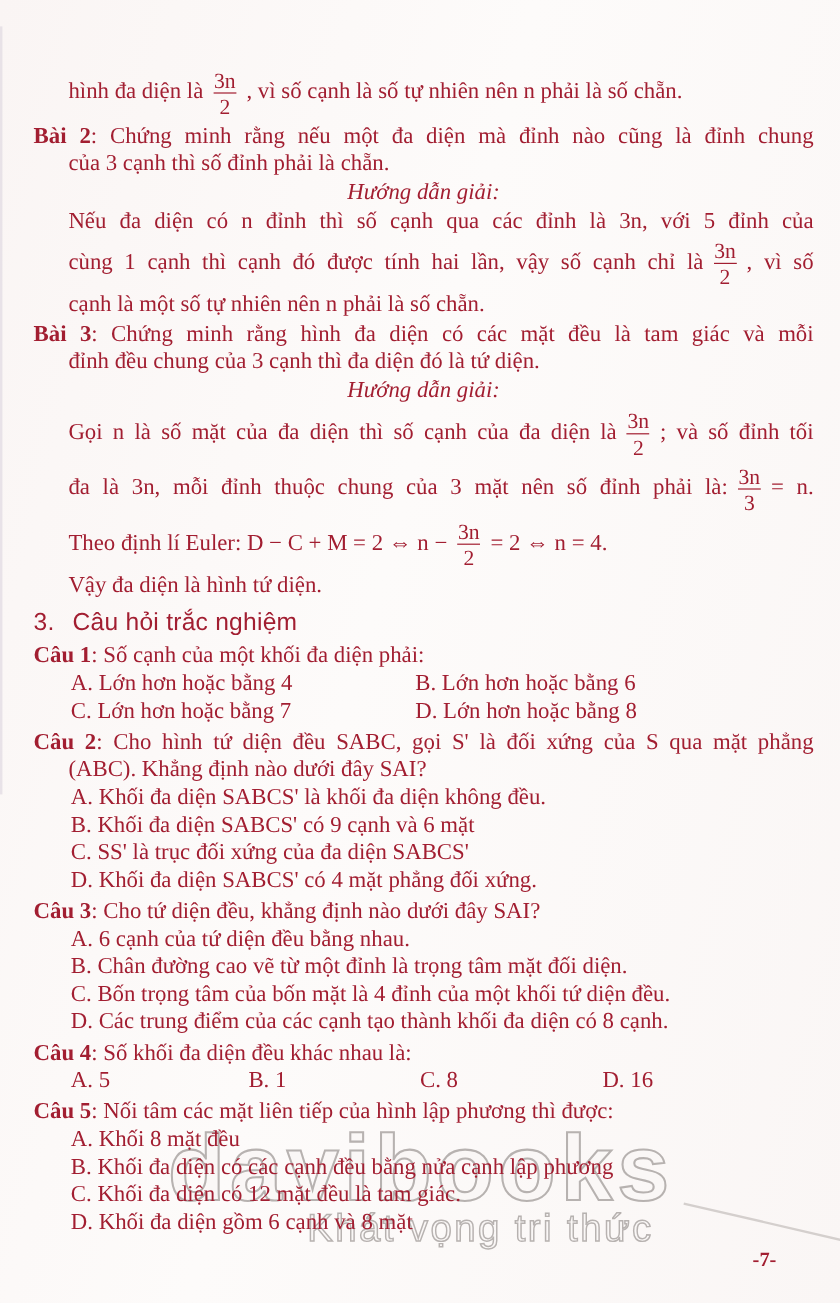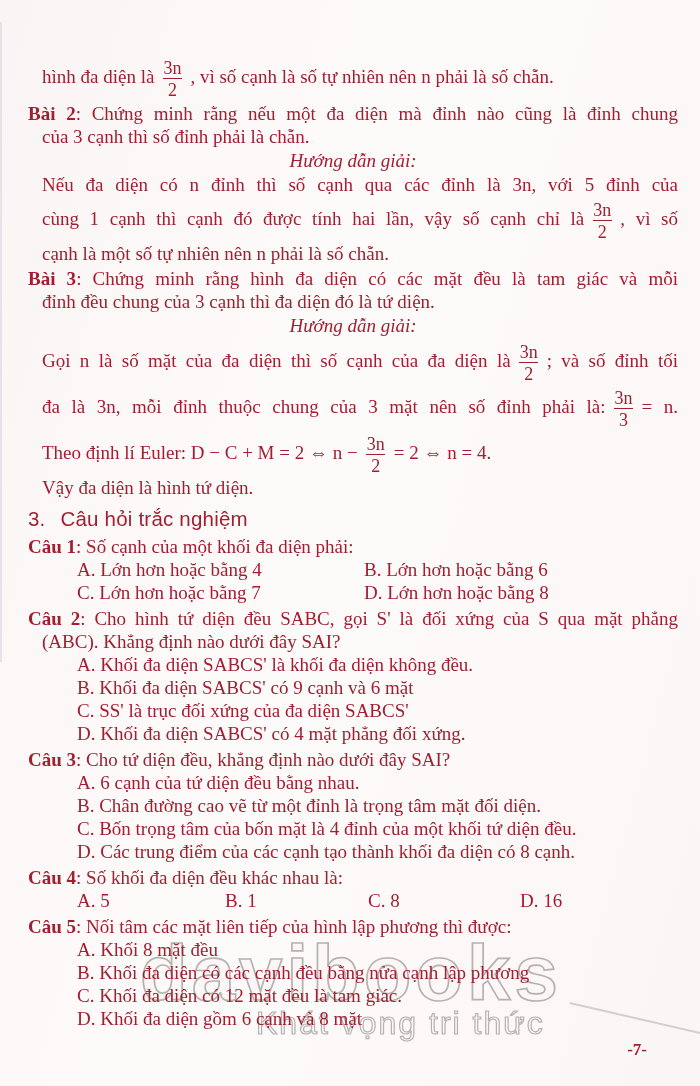--- a/index.html
+++ b/index.html
@@ -12,21 +12,21 @@
     overflow: hidden;
     background: linear-gradient(105deg, #faf5f4 0%, #fdfbfa 45%, #faf6f5 100%);
     font-family: "Liberation Serif", "DejaVu Serif", serif;
     font-size: 19px;
     line-height: 23px;
     color: #a21e31;
   }
 
   .content { position: absolute; left: 28px; top: 54px; width: 650px; z-index: 2; }
 
-  .ind  { margin-left: 14px; }
+  .ind  { margin-left: 29px; }
   .just { text-align: justify; text-align-last: justify; }
   .fline { line-height: 46px; }
   .blk { margin-top: 2px; }
   .qblk { margin-top: 3px; }
   .b { font-weight: bold; }
 
   .frac {
     display: inline-flex; flex-direction: column; align-items: center;
     vertical-align: middle; line-height: 1; margin: 0 4px; font-size: 18px;
   }
@@ -35,21 +35,21 @@
 
   .guide { text-align: center; font-style: italic; margin: 1px 0; }
 
   .sec-head {
     font-family: "Liberation Sans", "DejaVu Sans", sans-serif;
     font-weight: normal; font-size: 20.5px; line-height: 26px;
     margin: 7px 0 3px; letter-spacing: .2px;
   }
   .sec-head .num { margin-right: 15px; }
 
-  .opts { margin-left: 49px; }
+  .opts { margin-left: 31px; }
   .grid2 { display: grid; grid-template-columns: 287px 1fr; }
   .grid4 { display: grid; grid-template-columns: 148px 143px 152px 1fr; }
 
   .wm {
     position: absolute; z-index: 1; white-space: nowrap;
     font-family: "Liberation Sans", "DejaVu Sans", sans-serif;
     color: #faf7f6;
     -webkit-text-stroke: 1.7px #b7b2b0;
   }
   .wm-brand  { left: 140px; top: 962px; font-size: 78px; font-weight: bold; letter-spacing: 4px; }

